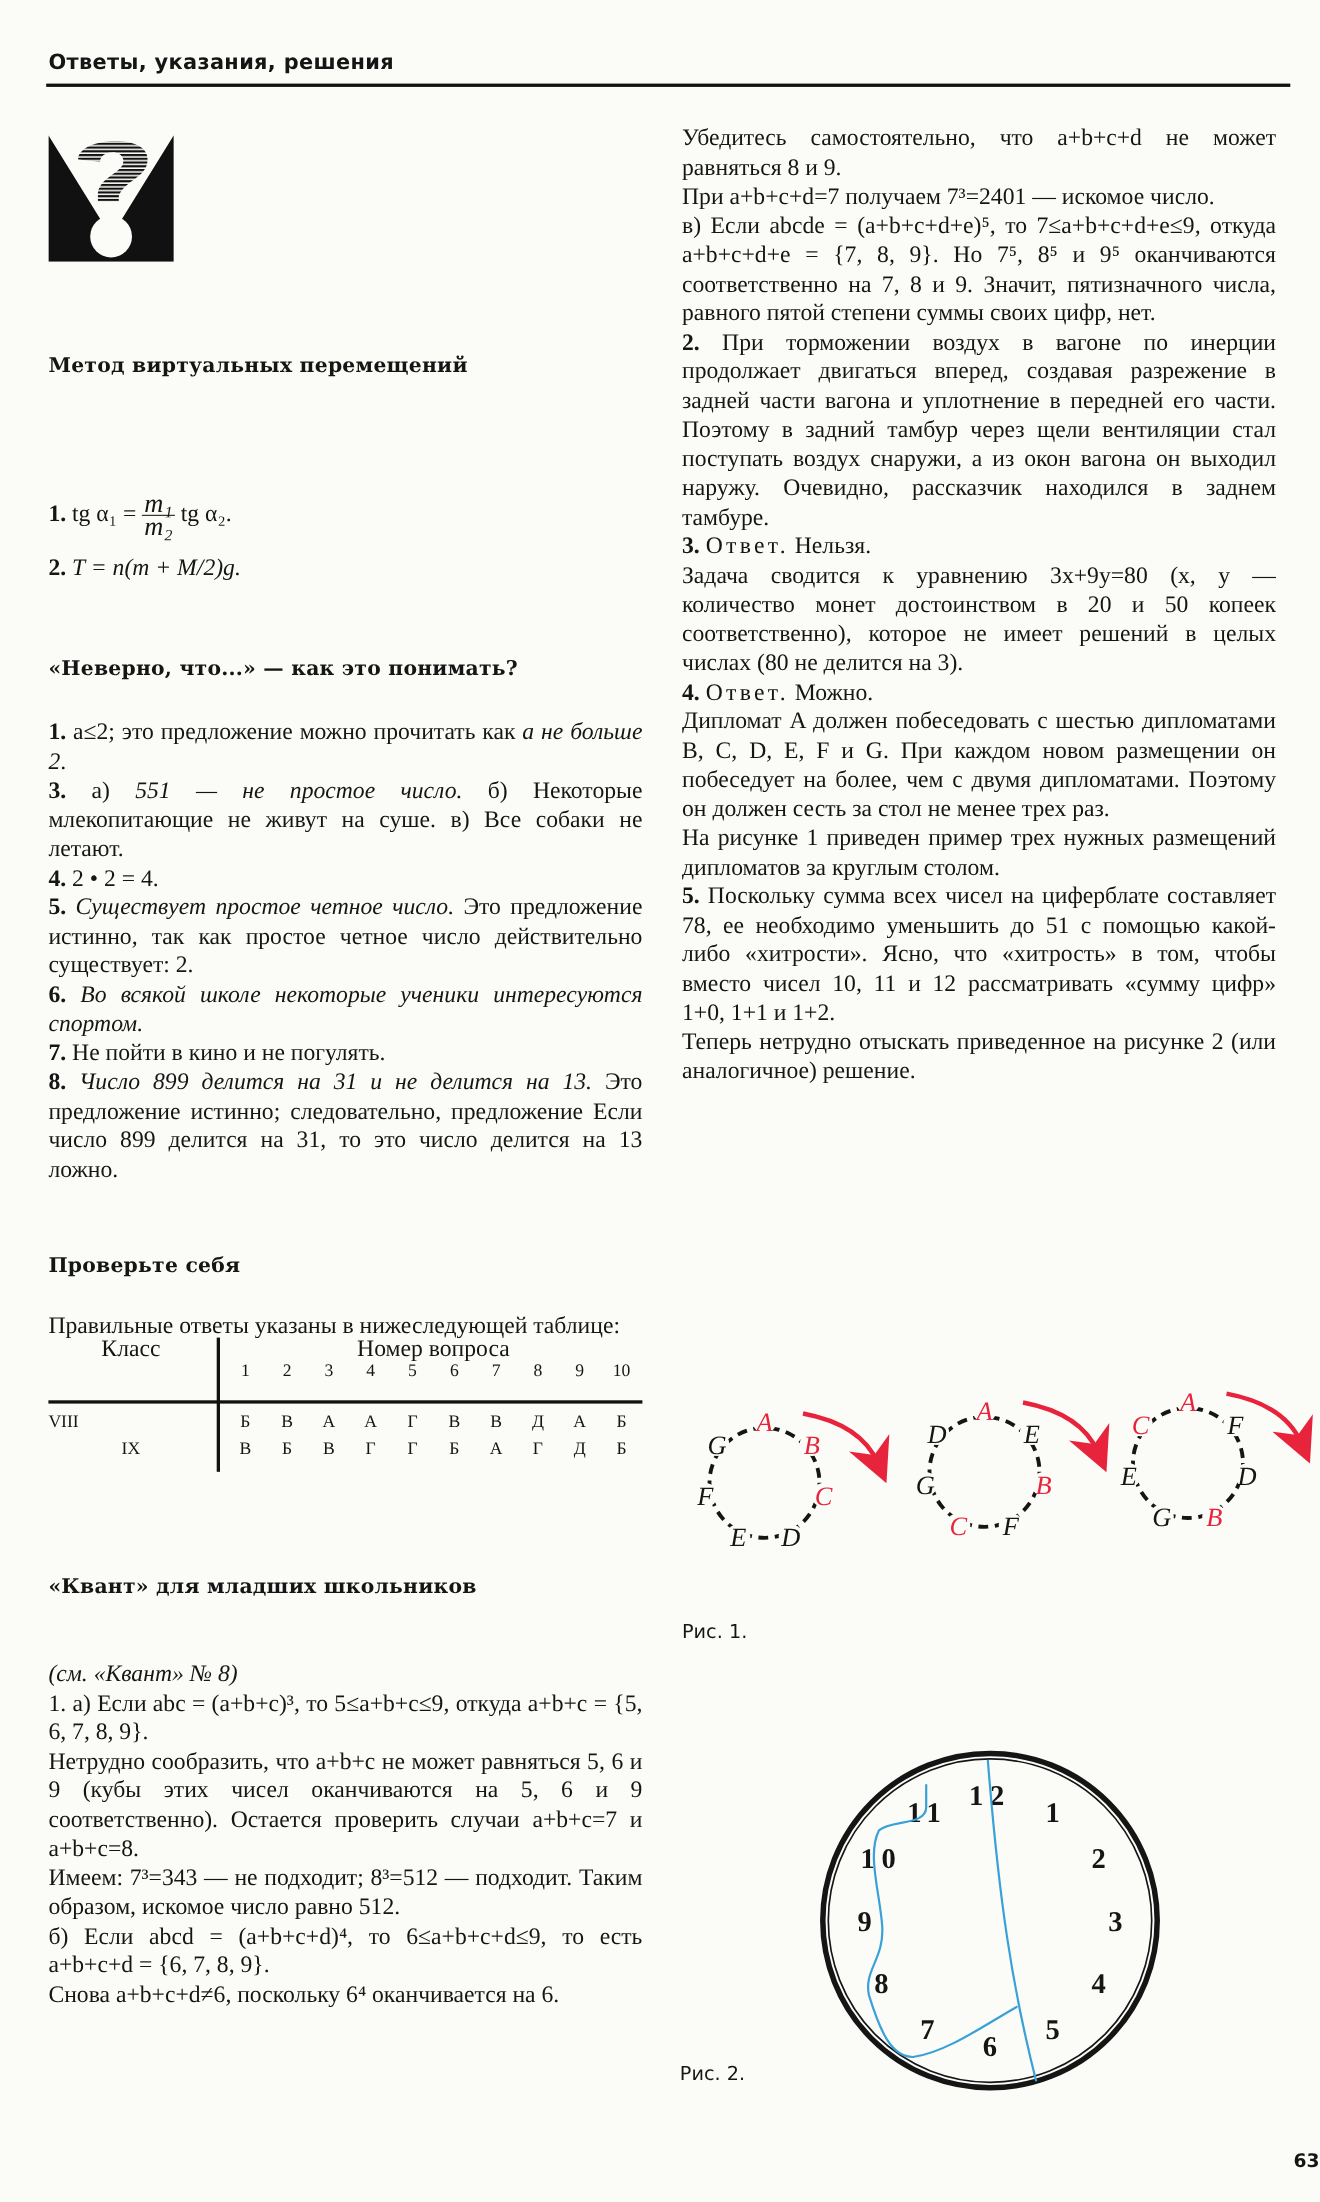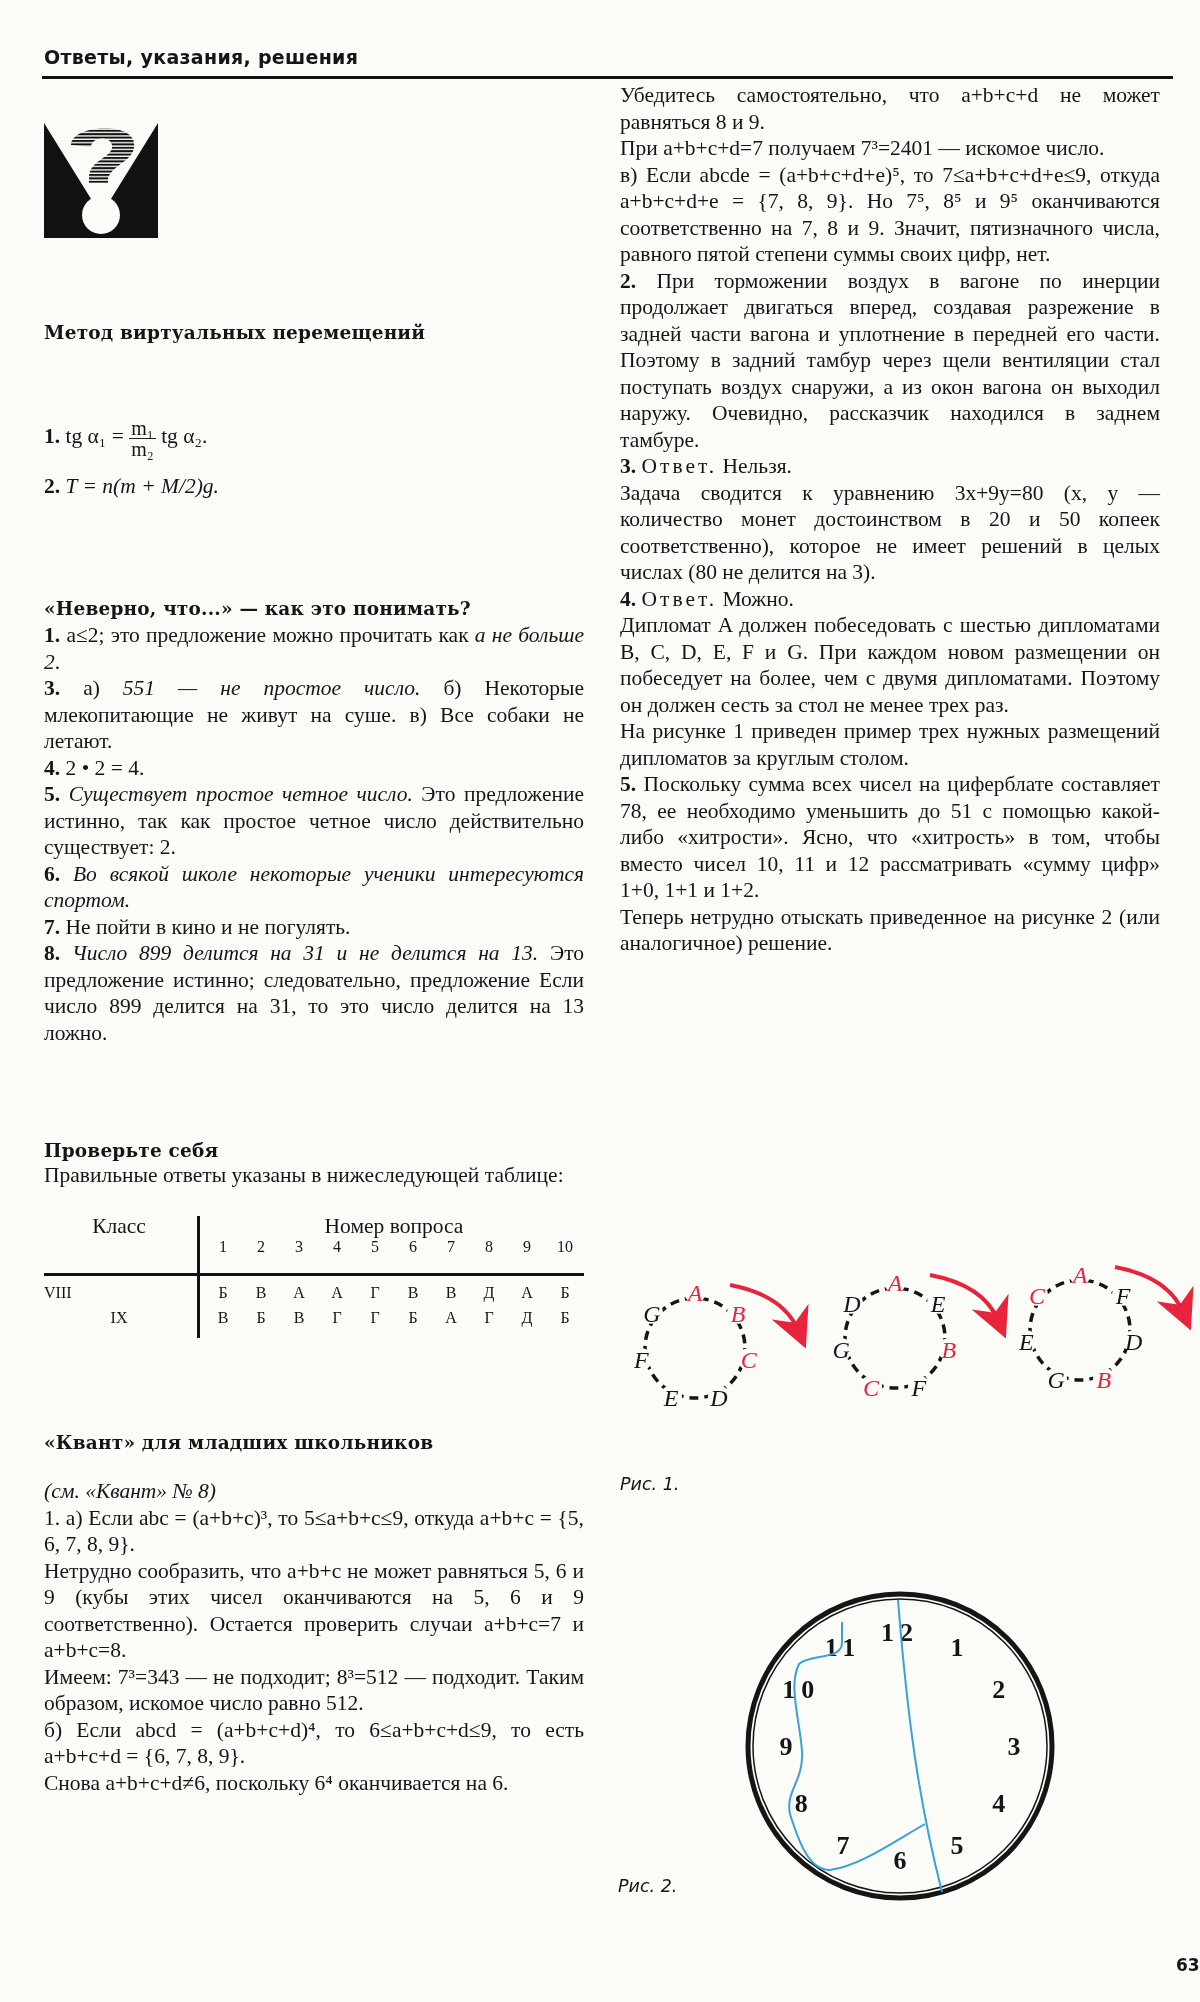--- a/index.html
+++ b/index.html
@@ -8,35 +8,35 @@
     background: #fbfbf8; color: #151515;
     font-family: "Liberation Serif", serif;
   }
   .abs { position: absolute; }
   .running-head {
     left: 44px; top: 46px;
     font-family: "DejaVu Sans", sans-serif; font-weight: bold; font-size: 19px;
     letter-spacing: 0.3px;
   }
   .head-rule { left: 42px; top: 76px; width: 1131px; height: 3px; background: #111; }
-  .col { position: absolute; font-size: 21.5px; line-height: 26.5px; text-align: justify; }
+  .col { position: absolute; font-size: 21.5px; line-height: 26.5px; text-align: justify; margin-top: 30px; }
   .col p { margin: 0; }
   .col-left { left: 44px; width: 540px; }
   .col-right { left: 620px; width: 540px; top: 82px; }
   .sec-title {
     font-family: "DejaVu Serif", serif; font-weight: bold; font-size: 18.5px;
     text-align: left; letter-spacing: 0.2px;
   }
   i, .it { font-style: italic; }
   b { font-weight: bold; }
   .sp { letter-spacing: 3px; }
-  .frac { display: inline-block; vertical-align: middle; text-align: center; font-size: 20px; line-height: 20px; }
+  .frac { display: inline-block; vertical-align: middle; text-align: center; font-style: italic; font-size: 24px; line-height: 20px; }
   .frac span { display: block; }
   .frac .num { border-bottom: 1.5px solid #222; padding: 0 2px; }
-  .fig-caption { font-family: "DejaVu Sans", sans-serif; font-size: 17.5px; font-style: italic; }
+  .fig-caption { font-family: "DejaVu Sans", sans-serif; font-size: 17.5px; }
   .page-number { font-family: "DejaVu Sans", sans-serif; font-weight: bold; font-size: 17px; }
 </style>
 </head>
 <body>
 
 <div class="abs running-head">Ответы, указания, решения</div>
 <div class="abs head-rule"></div>
 
 <div class="abs" style="left:44px;top:123px;width:114px;height:115px;">
   <svg width="114" height="115" viewBox="0 0 114 115">

